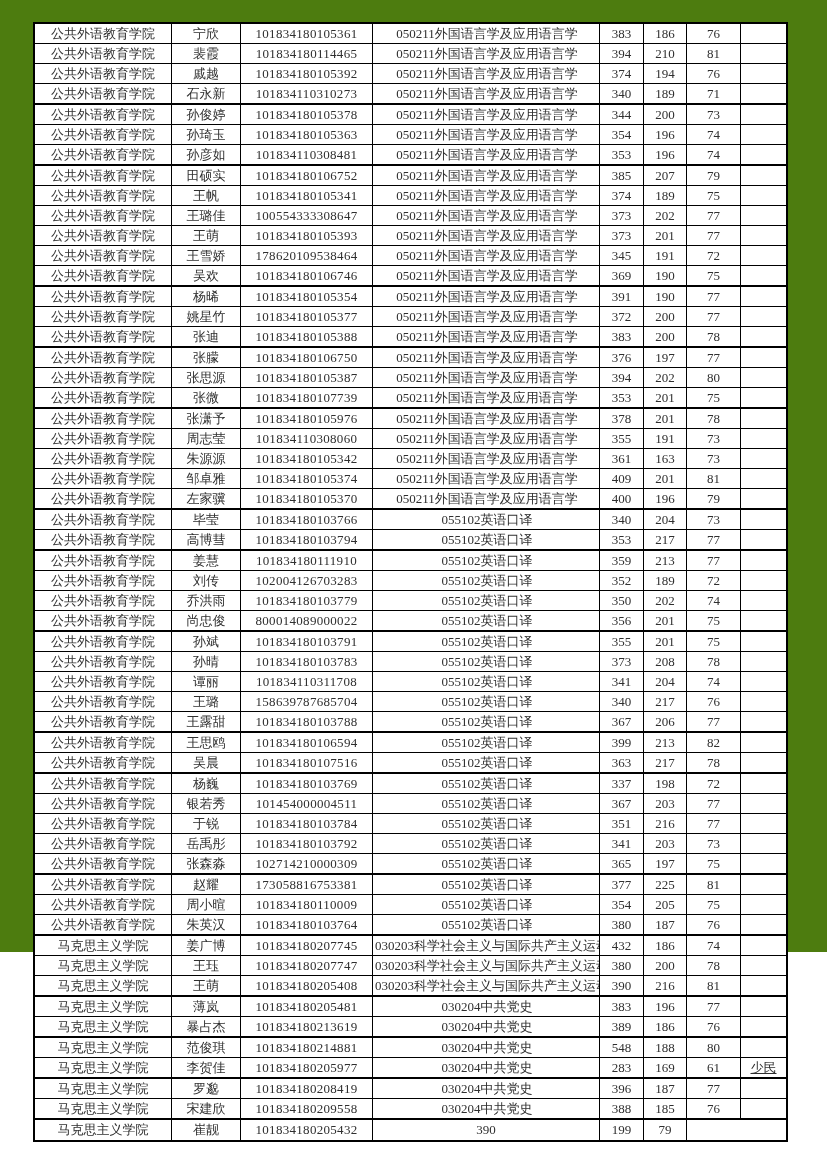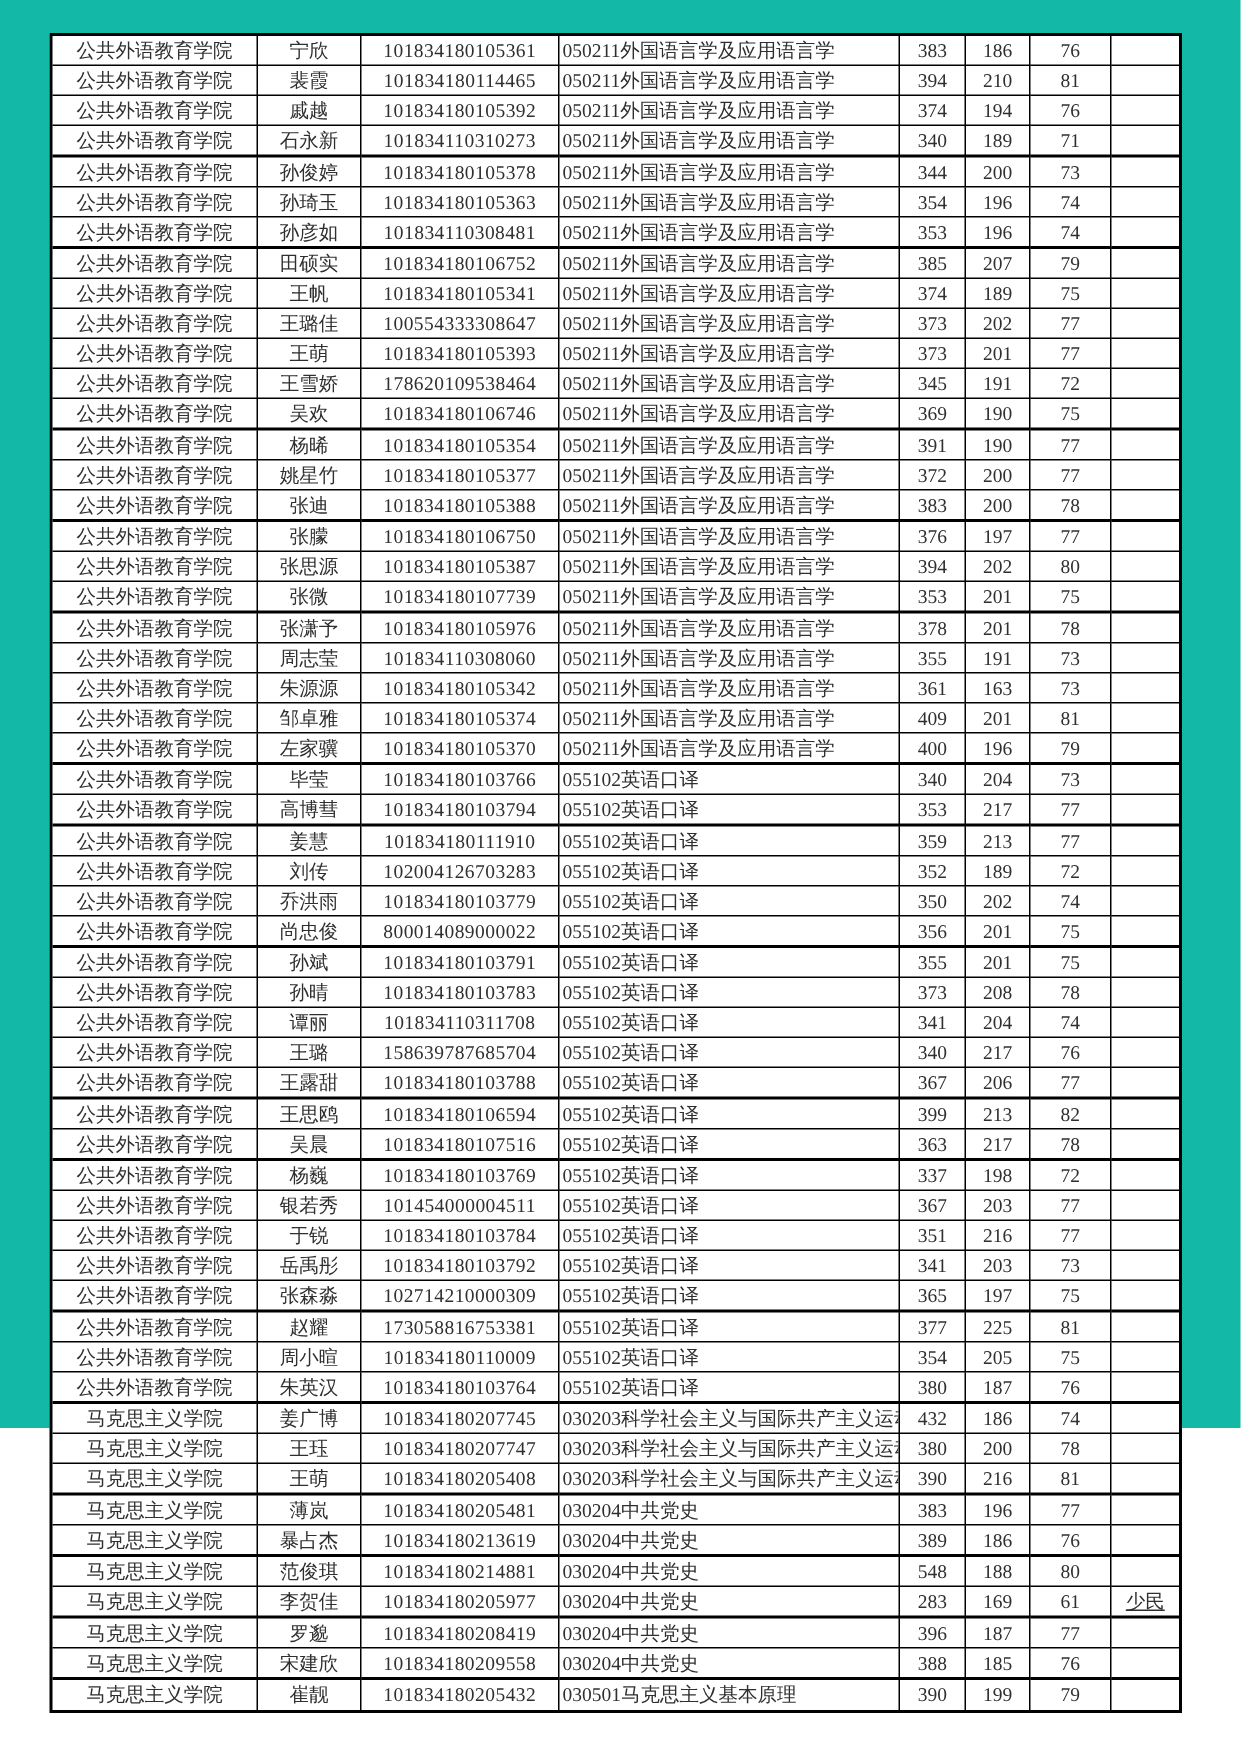--- a/index.html
+++ b/index.html
@@ -4,21 +4,21 @@
 <style>
   html,body{margin:0;padding:0;}
   body{
     width:827px;height:1169px;
     background:#ffffff;
     font-family:"Liberation Serif","DejaVu Serif",serif;
     position:relative;
     overflow:hidden;
   }
   .page{
-    position:absolute;left:0;top:0;width:827px;height:952px;background:#14b8a6;
+    position:absolute;left:0;top:0;width:827px;height:952px;background:#4d7c0f;
   }
   .tbl{
     position:absolute;
     left:33px;top:22px;
     border:2px solid #000;
     background:#fff;
     display:grid;
     grid-template-columns:137px 69px 132px 227px 44px 43px 54px 45px;
   }
   .cell{
@@ -28,21 +28,21 @@
     border-right:1px solid #000;
     border-bottom:1px solid #000;
     font-size:13px;
     color:#2f2f2f;
     text-align:center;
     white-space:nowrap;
     overflow:hidden;
   }
   .cell.last-col{border-right:none;text-decoration:underline;}
   .cell.last-row{border-bottom:none;}
-  .cell.major{text-align:left;padding-left:2px;}
+  .cell.major{text-align:center;padding-left:2px;}
   .cell.id{letter-spacing:0.3px;}
   
   .cell.heavy{border-bottom-width:2px;height:21px;}
 </style>
 </head>
 <body>
 
 <div class="page">
   <div class="tbl" id="admission-table">
       <div class="cell college">公共外语教育学院</div>
@@ -473,19 +473,18 @@
       <div class="cell name heavy">宋建欣</div>
       <div class="cell id heavy">101834180209558</div>
       <div class="cell major heavy">030204中共党史</div>
       <div class="cell s1 heavy">388</div>
       <div class="cell s2 heavy">185</div>
       <div class="cell s3 heavy">76</div>
       <div class="cell remark last-col heavy"></div>
       <div class="cell college last-row">马克思主义学院</div>
       <div class="cell name last-row">崔靓</div>
       <div class="cell id last-row">101834180205432</div>
-      <div class="cell major last-row">030501马克思主义基本原理</div>
       <div class="cell s1 last-row">390</div>
       <div class="cell s2 last-row">199</div>
       <div class="cell s3 last-row">79</div>
       <div class="cell remark last-col last-row"></div>
     </div>
 </div>
 
 </body></html>

